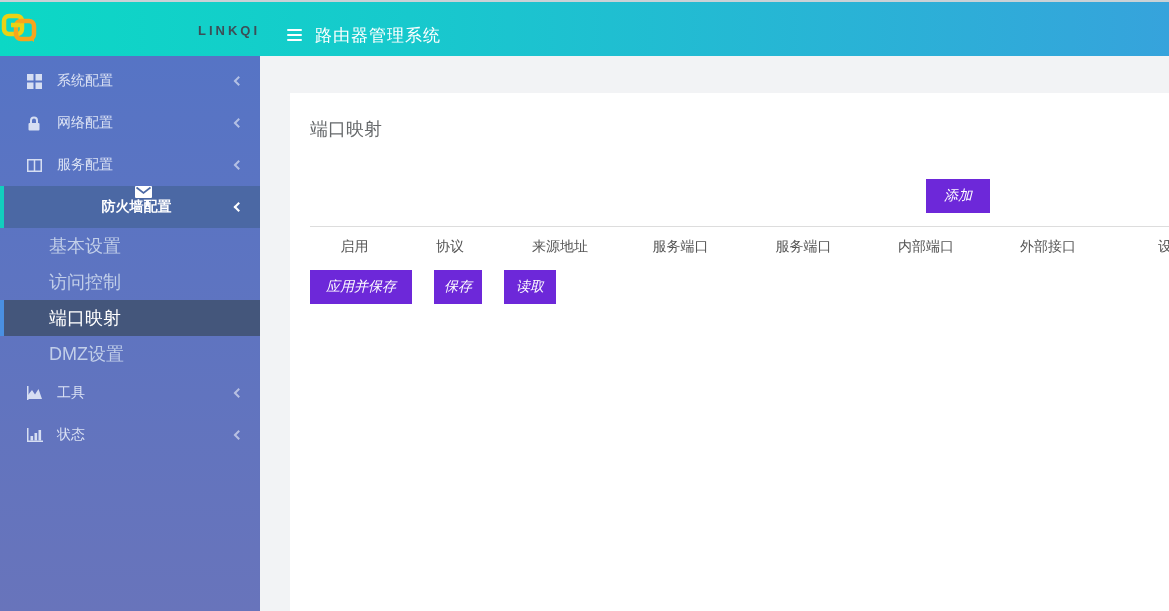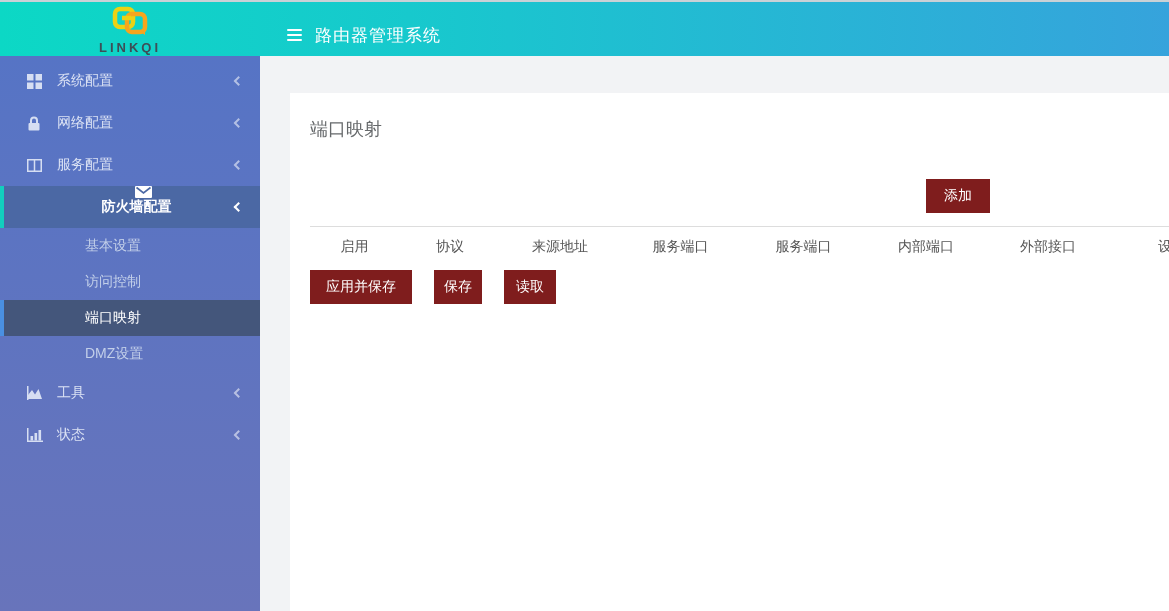--- a/index.html
+++ b/index.html
@@ -11,21 +11,21 @@
   }
   
   .top-strip{ position:absolute; top:0; left:0; width:1169px; height:2px; background:#c9d1d6; z-index:20; }
   .topbar{
     position:absolute; top:0; left:0; width:1169px; height:56px;
     background:linear-gradient(90deg,#0cd8c5 0%, #17c9cd 35%, #36a3dc 100%);
     z-index:5;
   }
   .brand{
     position:absolute; left:0; top:3px; width:260px; height:53px;
-    display:flex; flex-direction:column; align-items:center; justify-content:center;
+    display:flex; flex-direction:row; align-items:center; justify-content:space-between;
   }
   .brand-text{
     font-size:13px; font-weight:bold; color:#3d4e57; letter-spacing:3px; line-height:13px; margin-top:1px;
   }
   .topmenu{ position:absolute; left:287px; top:2px; height:66px; display:flex; align-items:center; }
   .hamburger{ width:15px; height:12px; display:flex; flex-direction:column; justify-content:space-between; cursor:pointer; }
   .hamburger span{ display:block; height:2px; background:#ffffff; border-radius:1px; }
   .top-title{ color:#ffffff; font-size:17px; margin-left:13px; letter-spacing:1px; }
   
   .sidebar{
@@ -44,39 +44,39 @@
     border-left:2px solid rgba(255,255,255,.55); border-bottom:2px solid rgba(255,255,255,.55);
     transform:translateY(-50%) rotate(45deg);
   }
   .nav-item.active{ background:#4b68a4; color:#ffffff; font-weight:bold;flex-direction:column; }
   .nav-item.active .nav-icon{ color:#ffffff; }
   .nav-item.active .chevron{ border-color:#ffffff; }
   .nav-item.active::before{
     content:""; position:absolute; left:0; top:0; width:4px; height:100%; background:#12cebe;
   }
   .sub-item{
-    height:36px; display:flex; align-items:center; padding-left:85px;
-    color:#c2cfe9; font-size:14px; cursor:pointer; position:relative;
+    height:36px; display:flex; align-items:center; padding-left:49px;
+    color:#c2cfe9; font-size:18px; cursor:pointer; position:relative;
   }
   .sub-item.active{ background:#44567b; color:#ffffff; }
   .sub-item.active::before{
     content:""; position:absolute; left:0; top:0; width:4px; height:100%; background:#4a90e2;
   }
   
   .main{ position:absolute; left:260px; top:56px; width:909px; height:555px; background:#f2f3f5; }
   .card{
     position:absolute; left:30px; top:37px; right:0; bottom:0;
     background:#ffffff; padding:20px 0 0 20px; overflow:hidden;
   }
   .page-title{ font-size:18px; font-weight:400; color:#676a6c; margin-top:4px; }
   .toolbar{ width:680px; margin-top:38px; display:flex; justify-content:flex-end; }
   .btn{
-    background:#7f1d1d; color:#ffffff; border:none; height:34px;
+    background:#6d28d9; color:#ffffff; border:none; height:34px;
     font-size:14px; font-family:inherit; cursor:pointer; display:inline-flex;
-    align-items:center; justify-content:center;
+    align-items:center; justify-content:center;font-style:italic;
   }
   .btn-add{ padding:0 18px; }
   .btn-apply{ padding:0 16px; }
   .btn-save{ padding:4px 10px; }
   .btn-read{ padding:3px 12px; }
   .table-wrap{ margin-top:13px; width:925px; }
   table{ width:925px; border-collapse:collapse; table-layout:fixed; }
   th{
     border-top:1px solid #ddd; padding:11px 4px 12px 4px;
     font-size:14px; font-weight:normal; color:#555; text-align:center;

